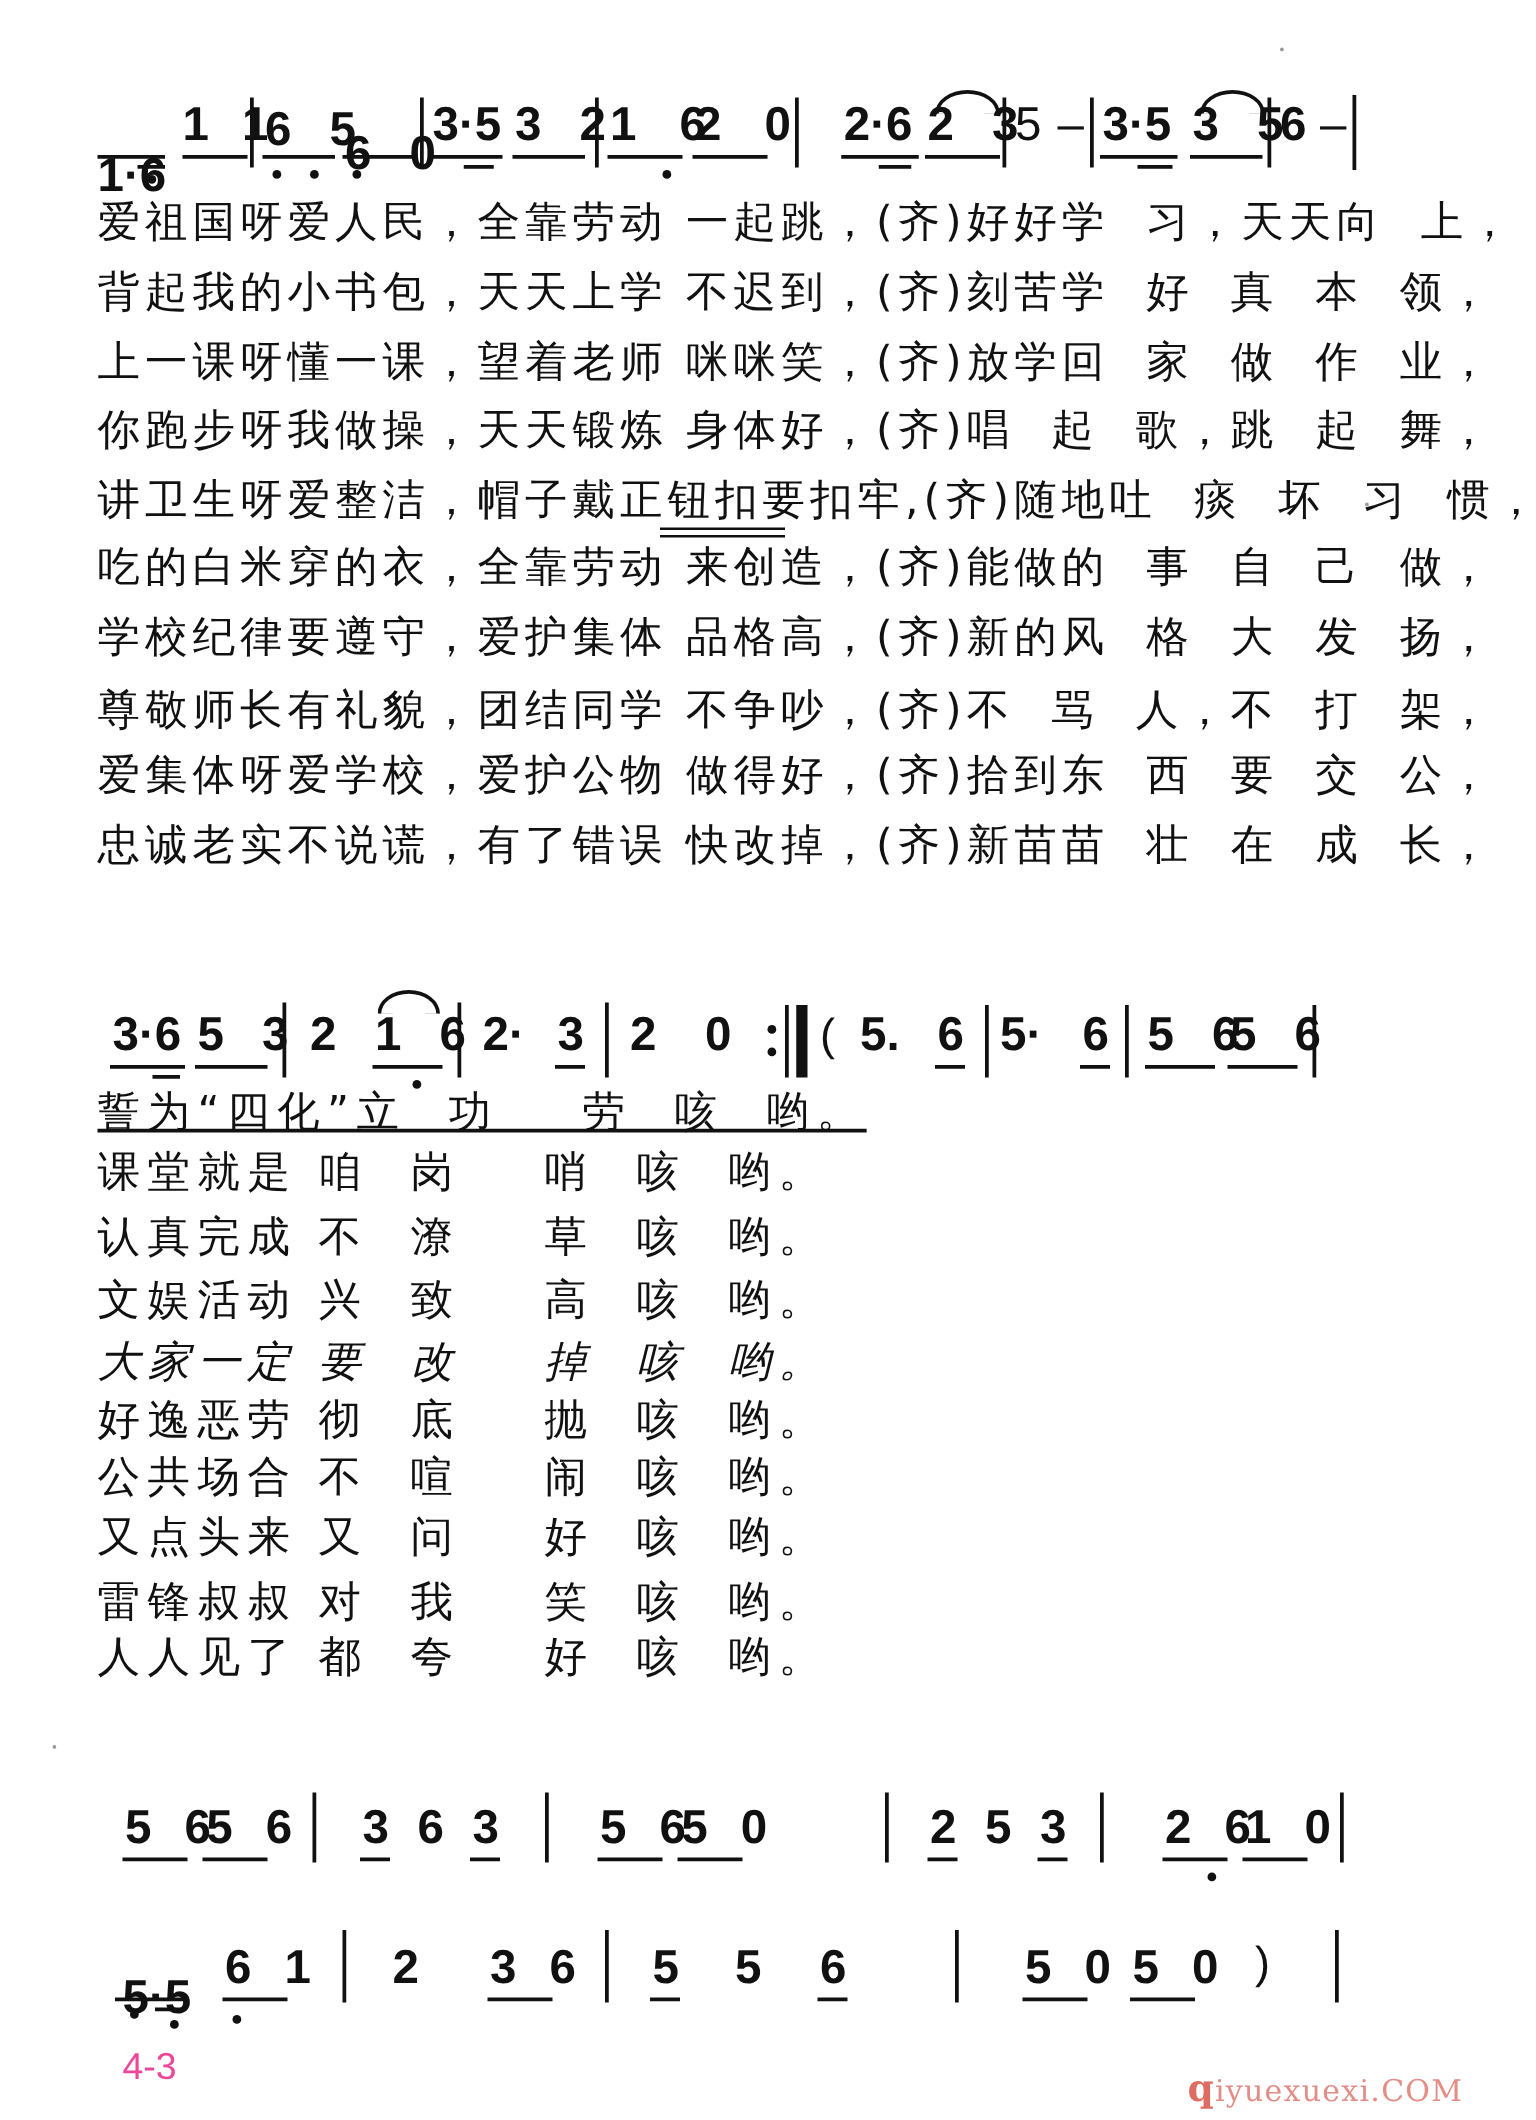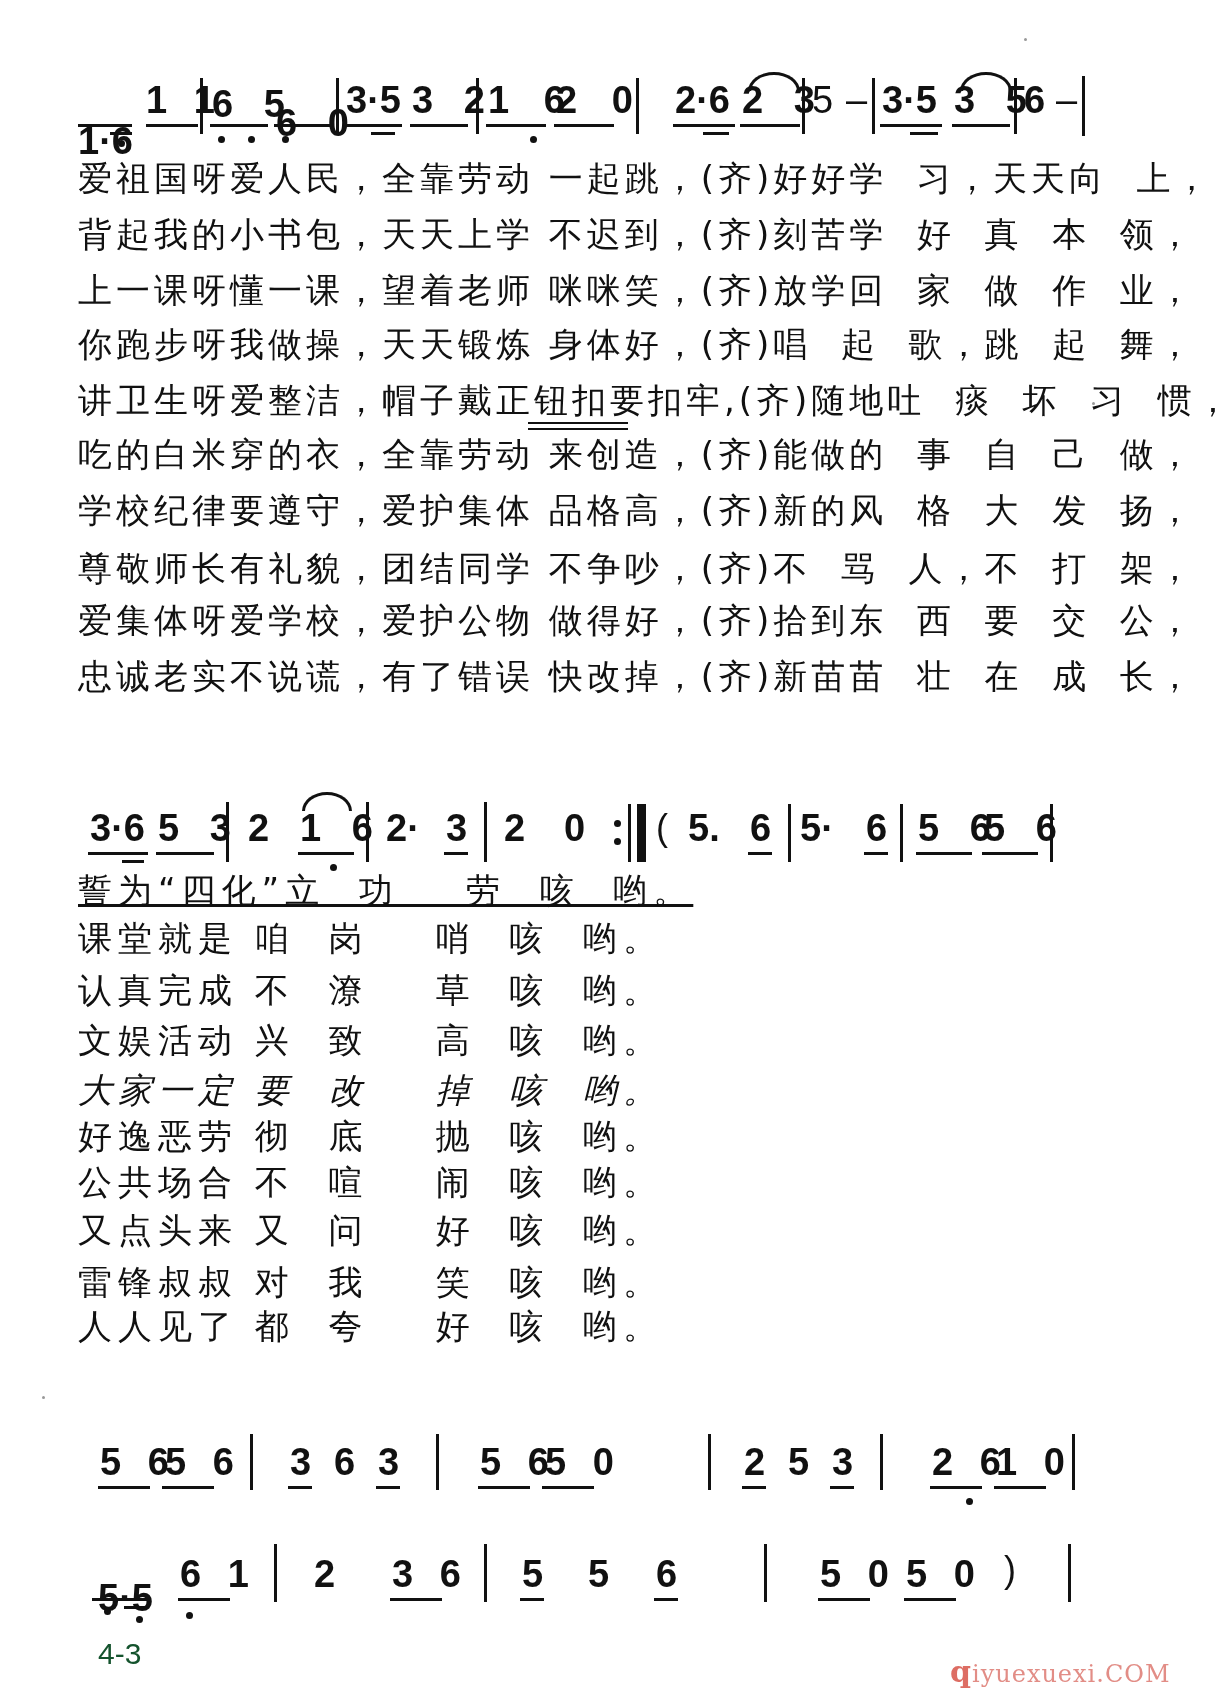--- a/index.html
+++ b/index.html
@@ -16,21 +16,21 @@
   .uline { position:absolute; height:3px; background:#111; }
   .dot { position:absolute; width:7px; height:7px; border-radius:50%; background:#111; }
   .tie { position:absolute; border:3px solid #111; border-bottom:none; border-left-color:#111; border-radius:50% 50% 0 0 / 100% 100% 0 0; height:16px; }
   .repeat-dot { position:absolute; width:7px; height:7px; border-radius:50%; background:#111; }
 
   
   .lyric-line { position:absolute; left:78px; font-family:"DejaVu Sans", sans-serif; font-size:34px; line-height:40px; color:#111; white-space:pre; letter-spacing:4px; }
   .verse2 .lyric-line { letter-spacing:6px; }
   .dbl-underline { position:absolute; height:2px; background:#111; }
 
-  .page-num { position:absolute; left:98px; top:1637px; font-family:"Liberation Sans", sans-serif; font-size:30px; color:#14532d; }
+  .page-num { position:absolute; left:98px; top:1637px; font-family:"Liberation Sans", sans-serif; font-size:30px; color:#ec4899; }
   .watermark { position:absolute; left:950px; top:1654px; font-family:"DejaVu Serif", serif; font-size:24px; color:#e28d86; letter-spacing:1px; }
   .watermark b { font-size:30px; color:#dd6d63; }
   .speck { position:absolute; width:3px; height:3px; border-radius:50%; background:#999; }
 </style>
 </head>
 <body>
 
 <div class="page">
 
   <div class="staff" style="top:80px;height:70px;">

